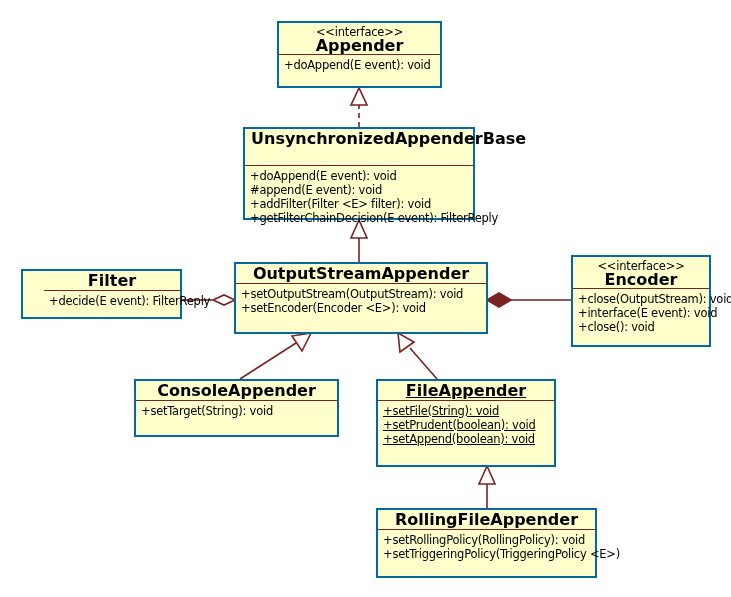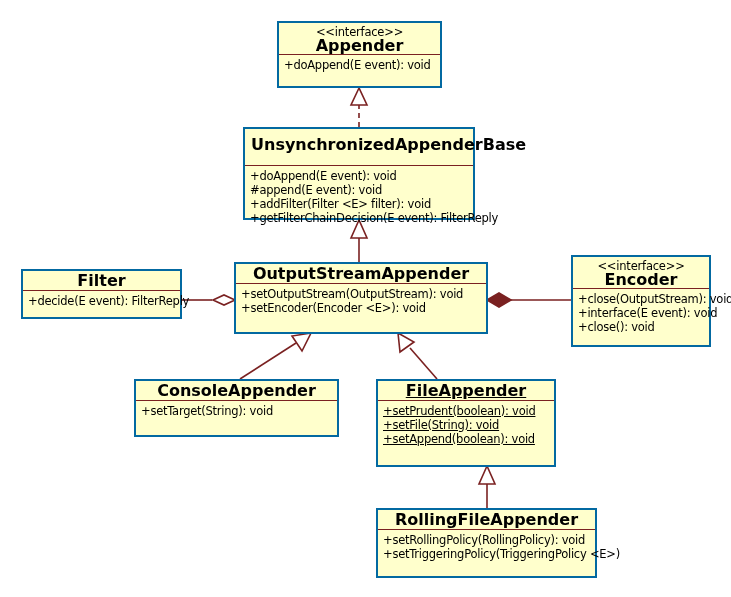--- a/index.html
+++ b/index.html
@@ -111,42 +111,42 @@
     <div class="uml-header" style="height:32px;">
       <span class="stereotype">&lt;&lt;interface&gt;&gt;</span>
       <span class="cls-name">Appender</span>
     </div>
     <div class="uml-body">
       <div class="member">+doAppend(E event): void</div>
     </div>
   </div>
 
   <div class="uml-class" style="left:243px; top:127px; width:232px; height:93px;">
-    <div class="uml-header" style="height:37px; padding-top:9px;">
+    <div class="uml-header" style="height:37px; padding-top:3px;">
       <span class="cls-name">UnsynchronizedAppenderBase</span>
     </div>
     <div class="uml-body">
       <div class="member">+doAppend(E event): void</div>
       <div class="member">#append(E event): void</div>
       <div class="member">+addFilter(Filter &lt;E&gt; filter): void</div>
       <div class="member">+getFilterChainDecision(E event): FilterReply</div>
     </div>
   </div>
 
   <div class="uml-class" style="left:234px; top:262px; width:254px; height:72px;">
     <div class="uml-header" style="height:20px; padding-top:3px;">
       <span class="cls-name">OutputStreamAppender</span>
     </div>
     <div class="uml-body">
       <div class="member">+setOutputStream(OutputStream): void</div>
       <div class="member">+setEncoder(Encoder &lt;E&gt;): void</div>
     </div>
   </div>
 
-  <div class="uml-class" style="left:21px; top:269px; width:161px; height:50px;">
+  <div class="uml-class" style="left:21px; top:269px; width:161px; height:50px;padding-left:21px;">
     <div class="uml-header" style="height:20px; padding-top:3px;">
       <span class="cls-name">Filter</span>
     </div>
     <div class="uml-body">
       <div class="member">+decide(E event): FilterReply</div>
     </div>
   </div>
 
   <div class="uml-class" style="left:571px; top:255px; width:140px; height:92px;">
     <div class="uml-header" style="height:32px;">
@@ -167,22 +167,22 @@
     <div class="uml-body">
       <div class="member">+setTarget(String): void</div>
     </div>
   </div>
 
   <div class="uml-class" style="left:376px; top:379px; width:180px; height:88px;text-decoration:underline;">
     <div class="uml-header" style="height:20px; padding-top:3px;">
       <span class="cls-name">FileAppender</span>
     </div>
     <div class="uml-body">
+      <div class="member">+setFile(String): void</div>
       <div class="member">+setPrudent(boolean): void</div>
-      <div class="member">+setFile(String): void</div>
       <div class="member">+setAppend(boolean): void</div>
     </div>
   </div>
 
   <div class="uml-class" style="left:376px; top:508px; width:221px; height:70px;">
     <div class="uml-header" style="height:20px; padding-top:3px;">
       <span class="cls-name">RollingFileAppender</span>
     </div>
     <div class="uml-body">
       <div class="member">+setRollingPolicy(RollingPolicy): void</div>

